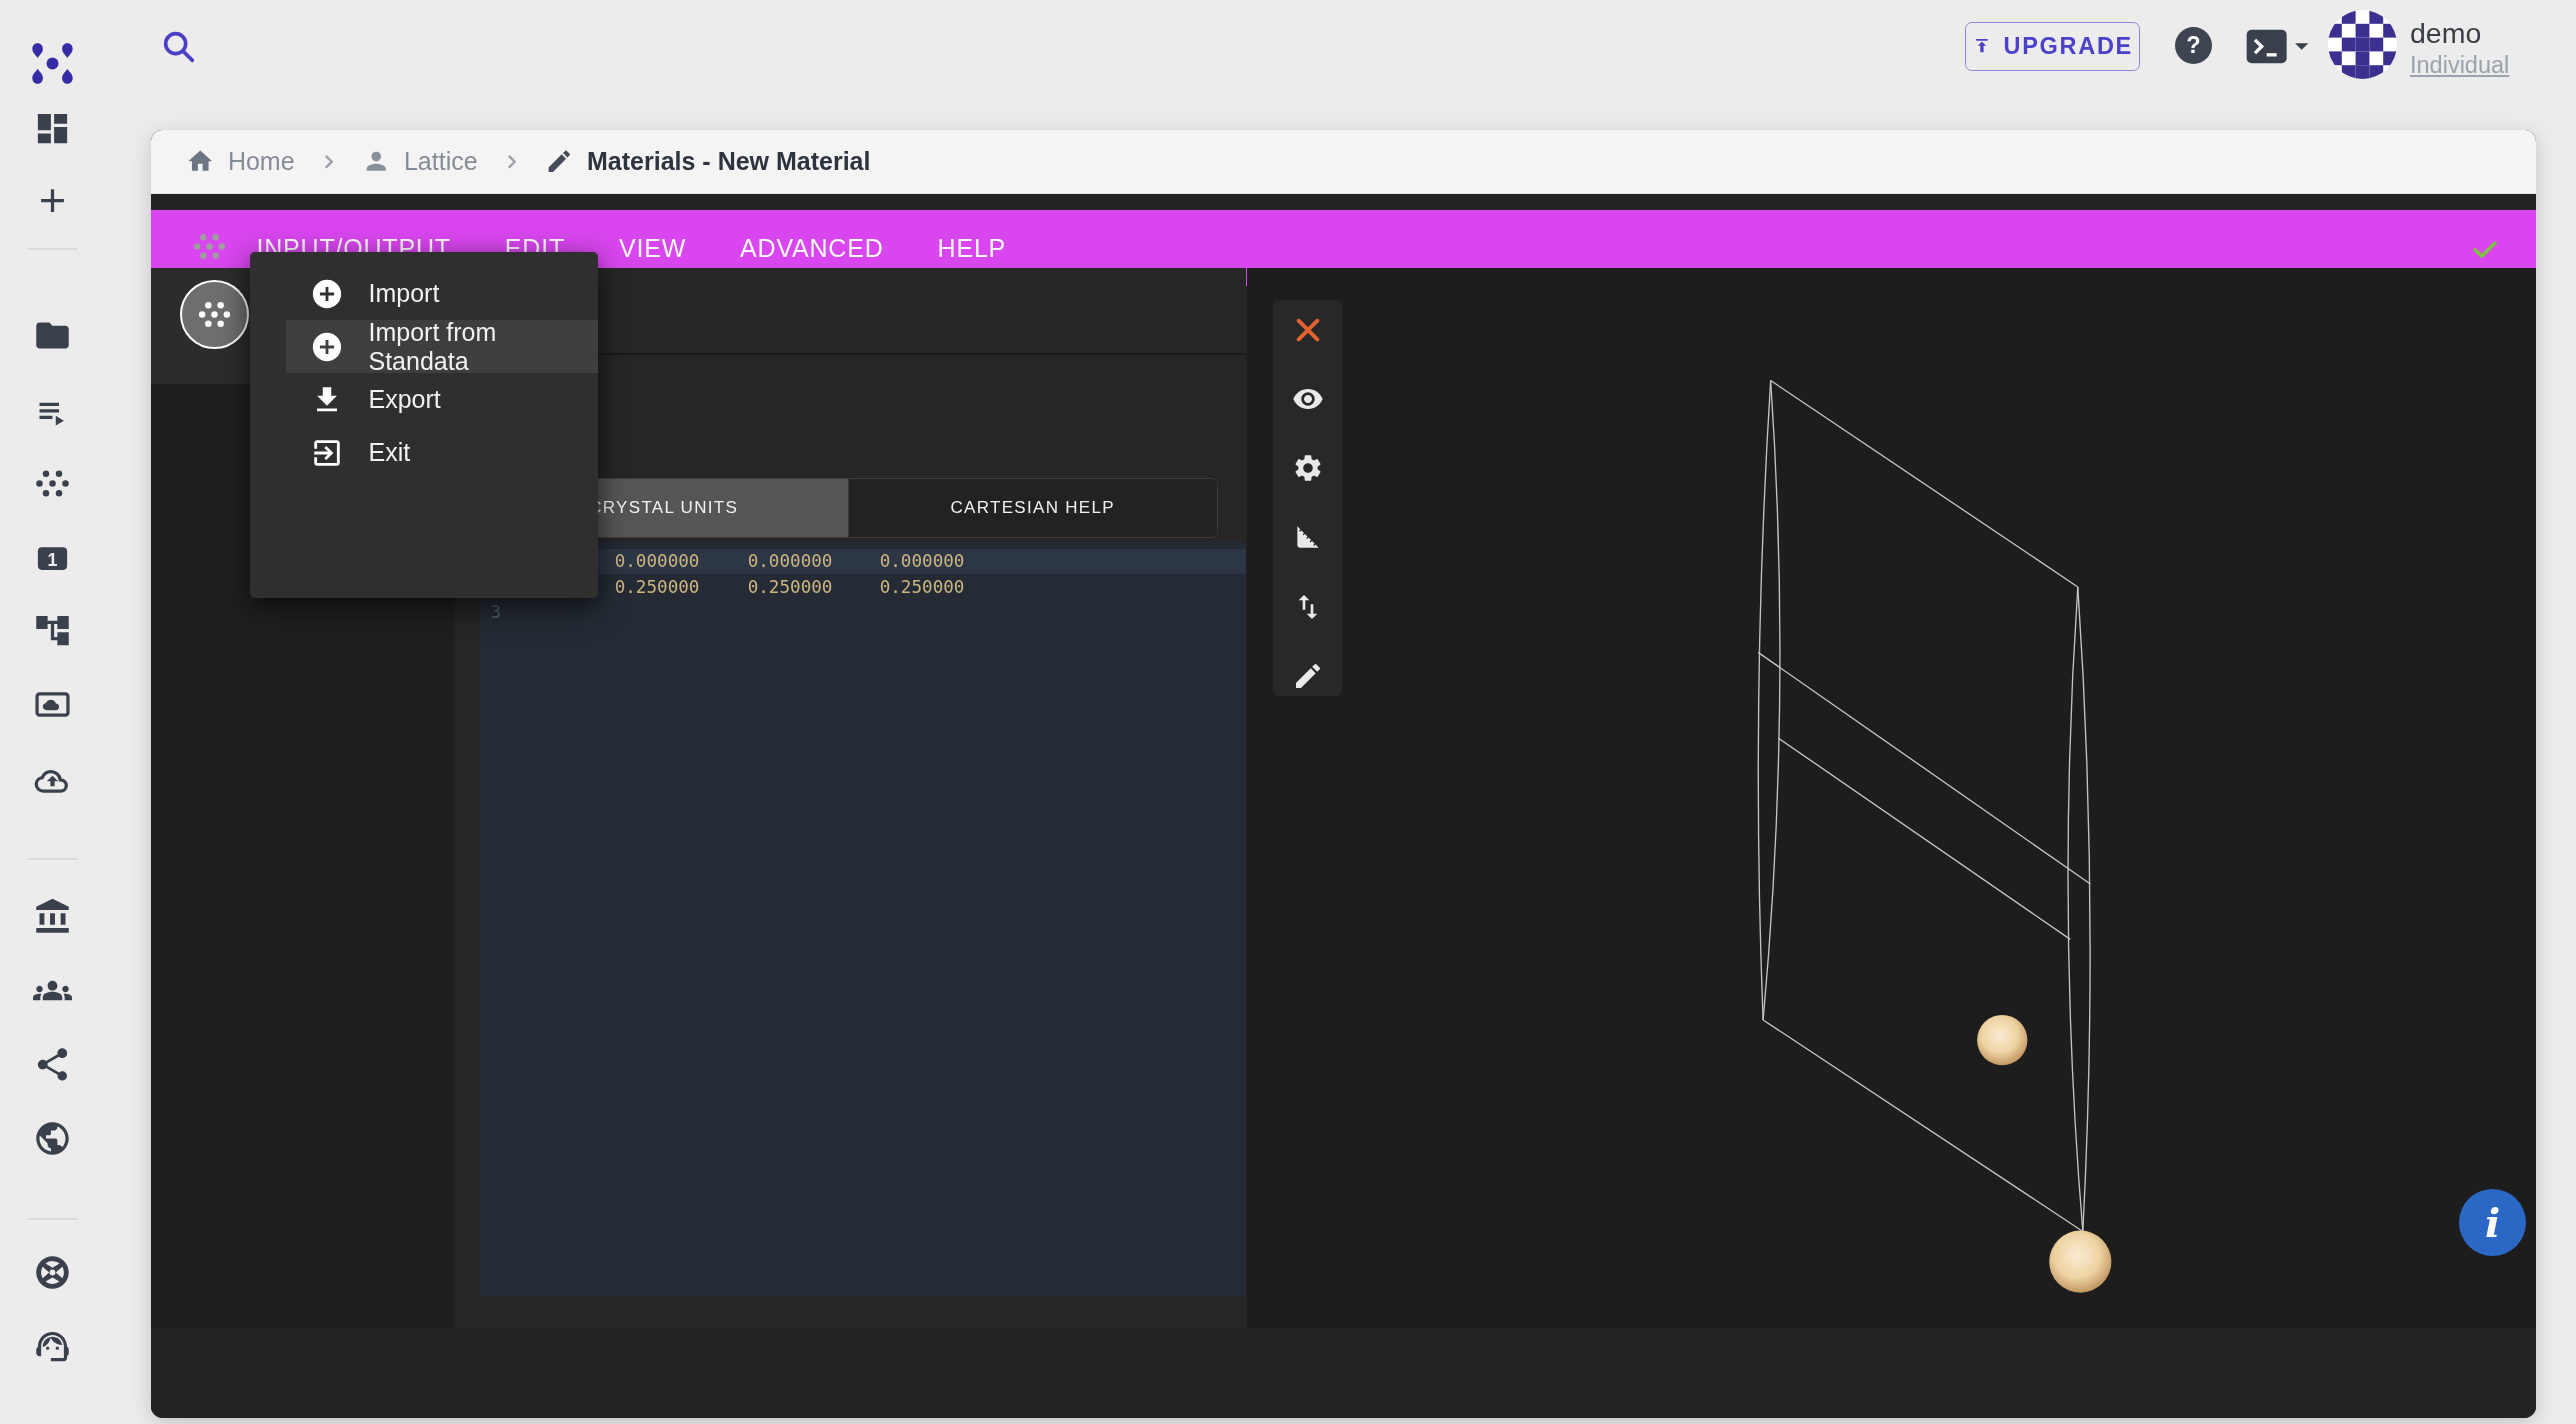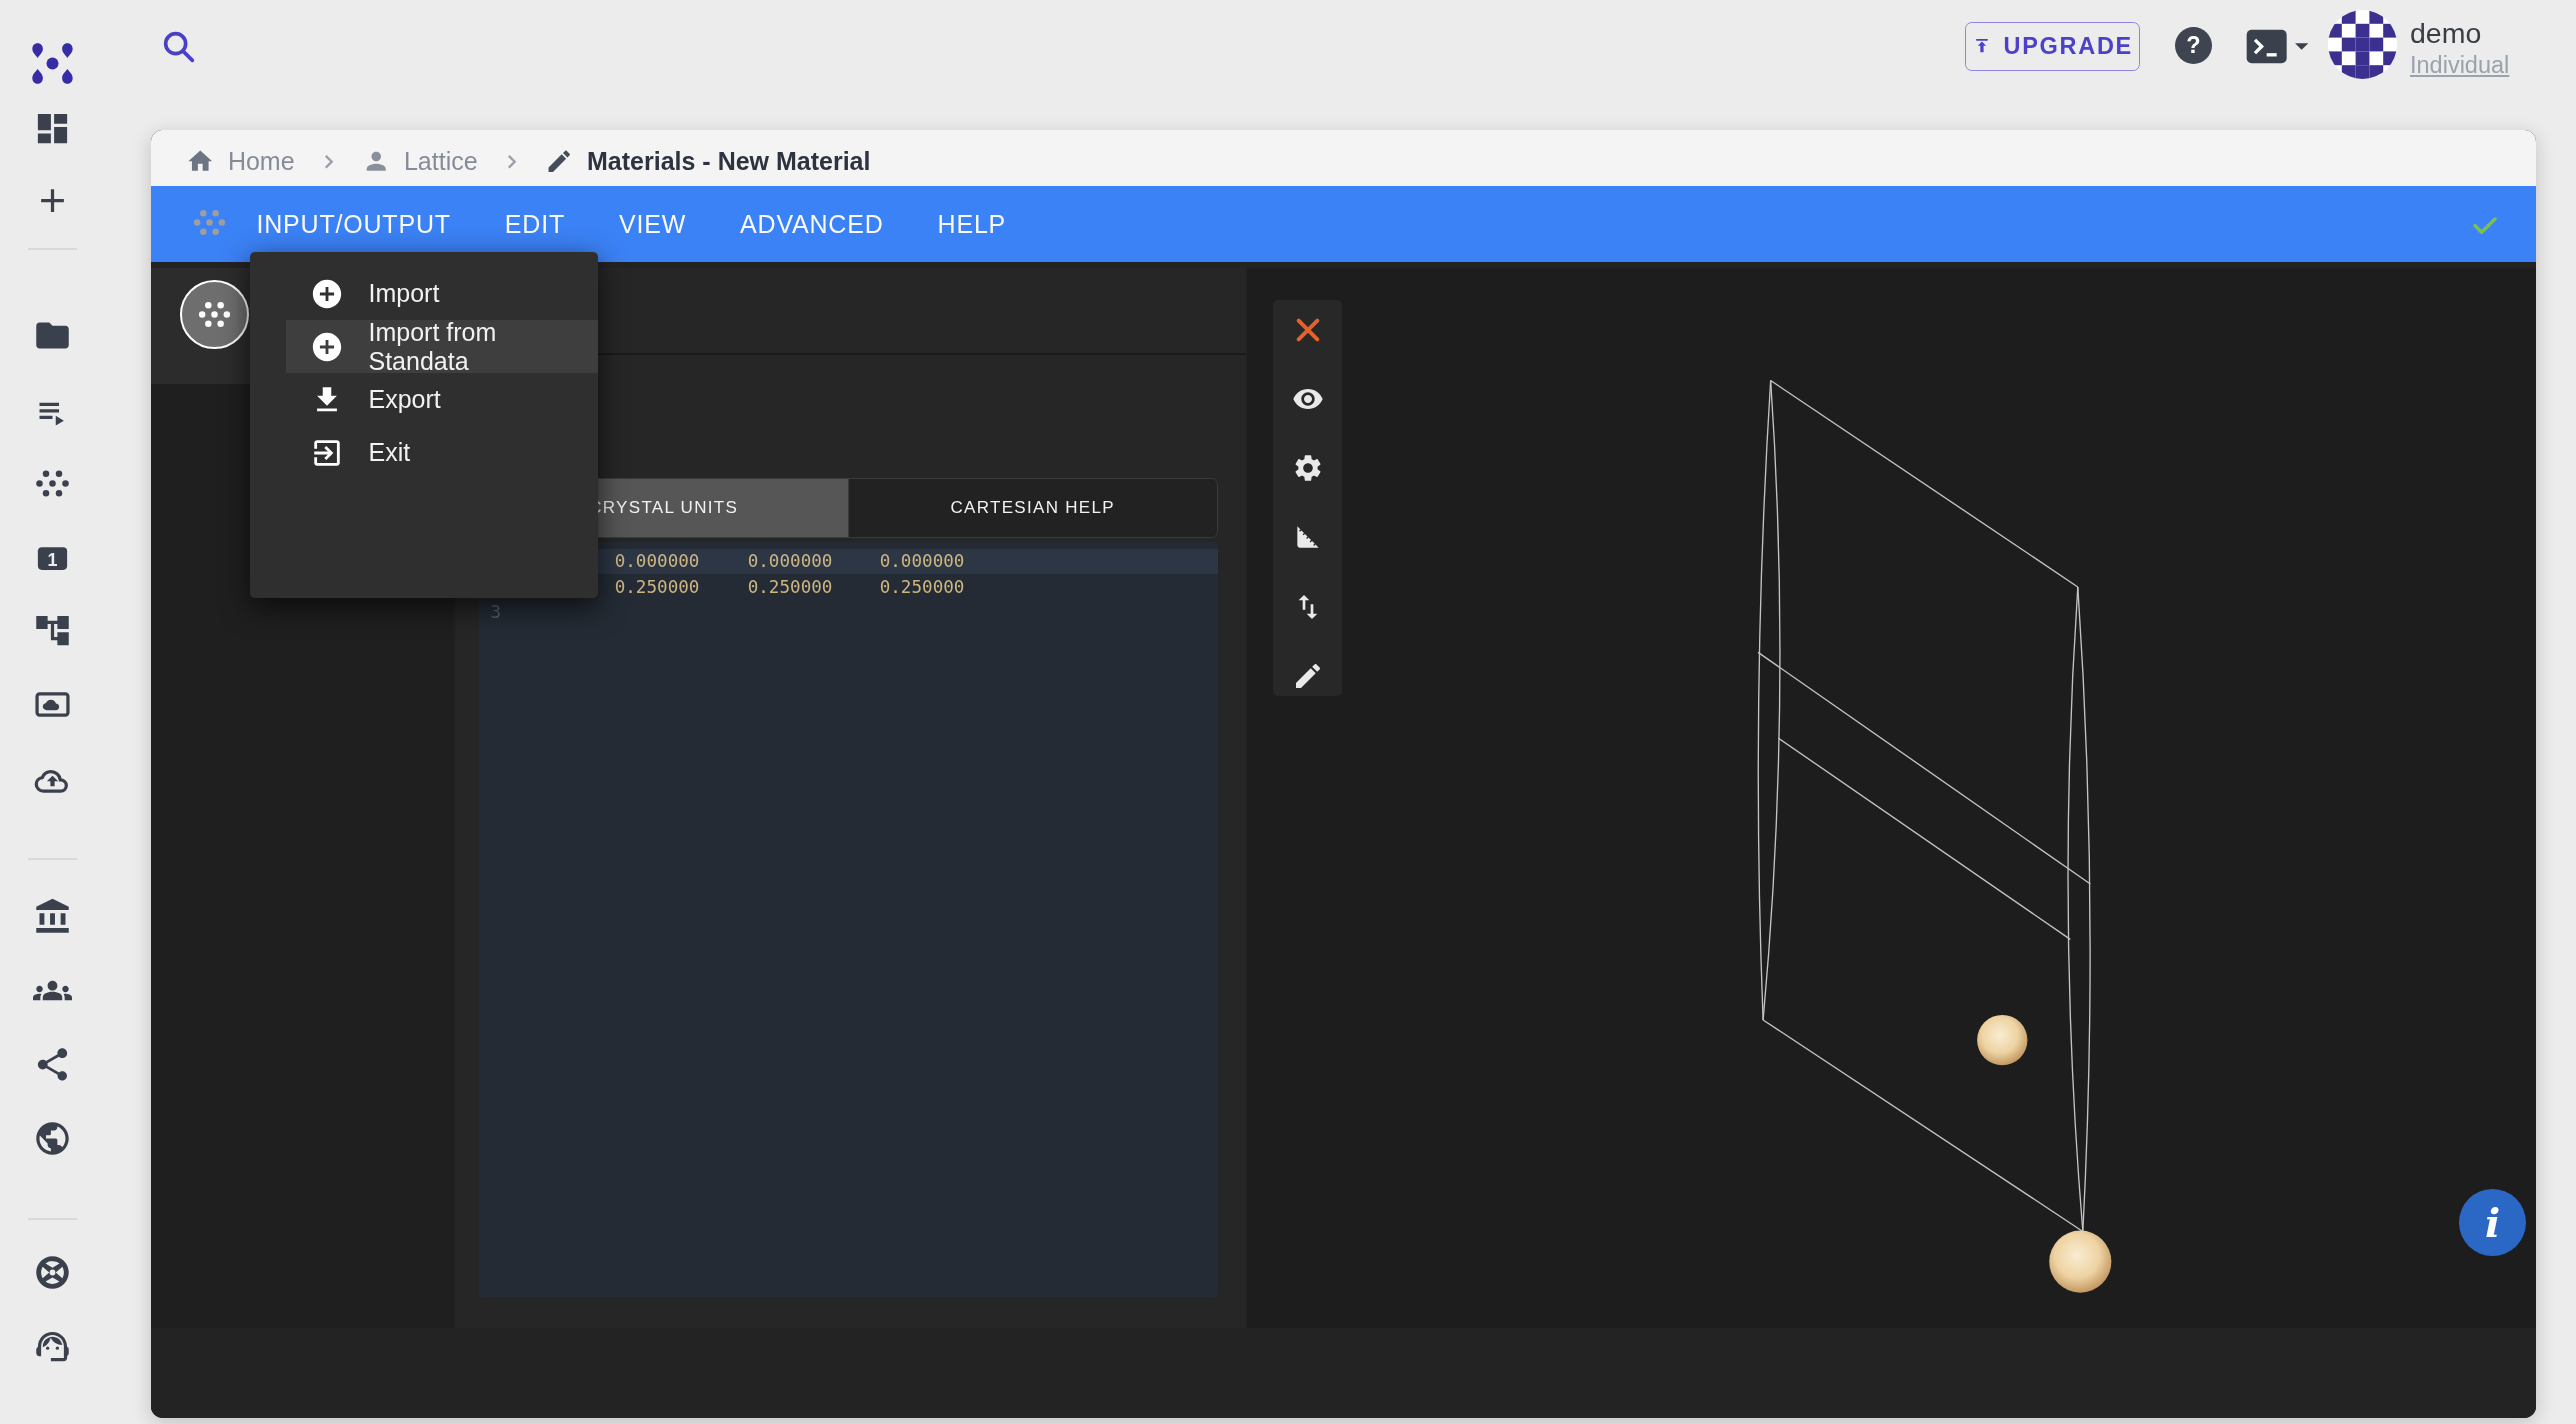--- a/index.html
+++ b/index.html
@@ -17,38 +17,38 @@
   .rail-icon svg{width:39px;height:39px;fill:#3a404c;}
   .rail-div{width:49px;height:1.7px;background:#d9d9d9;}
   
   .card{position:absolute;left:151px;top:130px;width:2385px;height:1288px;border-radius:11.7px;
     background:#232323;box-shadow:0 5px 20px rgba(0,0,0,.18);overflow:hidden;}
   .crumbbar{position:absolute;left:0;top:0;width:100%;height:63px;background:#f4f4f4;
     display:flex;align-items:center;border-bottom:0.8px solid #e3e3e3;}
   .crumb{display:flex;align-items:center;gap:13.4px;font-size:25px;color:#868c97;}
   .crumb.current{color:#2d333f;font-weight:600;}
   .crumb-sep{color:#9aa0aa;margin:0 22px;}
-  .menubar{position:absolute;left:0;top:56px;width:100%;height:76px;background:#3b82f6;
+  .menubar{position:absolute;left:0;top:80px;width:100%;height:76px;background:#d946ef;
     display:flex;align-items:center;}
   .menu-item{color:#fafafa;font-size:25px;letter-spacing:0.8px;margin-right:54px;cursor:pointer;}
   
   .leftcol{position:absolute;left:0;top:138px;width:303px;height:1060px;background:#1f1f1f;}
   .leftcol .sel-row{position:absolute;left:0;top:0;width:100%;height:116px;background:#2c2c2c;}
   .mat-circle{position:absolute;left:29px;top:11.7px;width:65px;height:65px;border-radius:50%;
     background:#6e6e6e;border:2.5px solid #ffffff;display:flex;align-items:center;justify-content:center;}
   .midpanel{position:absolute;left:305px;top:138px;width:790px;height:1060px;background:#262626;}
   .sec-divider{position:absolute;left:0;width:100%;height:1.7px;background:#1a1a1a;}
   .sec-label{position:absolute;font-size:25px;color:#ececec;}
   .chev{position:absolute;color:#fff;}
   .tabs{position:absolute;left:22.7px;top:210px;width:739px;height:60px;border-radius:6.7px;
     border:0.8px solid #3c3c3c;display:flex;overflow:hidden;box-sizing:border-box;}
   .tab{flex:1;display:flex;align-items:center;justify-content:center;font-size:17px;
     letter-spacing:1.3px;color:#f2f2f2;font-weight:500;background:#222222;cursor:pointer;}
   .tab.sel{background:#565656;}
-  .editor{position:absolute;left:22.7px;top:274px;width:739px;height:755px;background:#242b34;border-radius:3.4px;}
+  .editor{position:absolute;left:22.7px;top:274px;width:739px;height:755px;background:#242b34;border-radius:3.4px;padding-left:28px;}
   .ed-row{position:absolute;left:0;width:100%;height:25px;font-family:"DejaVu Sans Mono",monospace;
     font-size:17.6px;color:#cdb582;}
   .ed-row.hl{background:#2d3644;}
   .ed-cell{position:absolute;top:2.5px;}
   .gutter-num{position:absolute;left:11.7px;top:2.5px;font-family:"DejaVu Sans Mono",monospace;
     font-size:17.6px;color:#566173;}
   
   .viewer{position:absolute;left:1096px;top:138px;width:1289px;height:1060px;background:#1d1d1d;}
   .vtoolbar{position:absolute;left:26px;top:32px;width:69px;height:396px;background:#282828;border-radius:5px;}
   .vtb-icon{position:absolute;left:0;width:69px;height:50px;display:flex;align-items:center;justify-content:center;cursor:pointer;}

